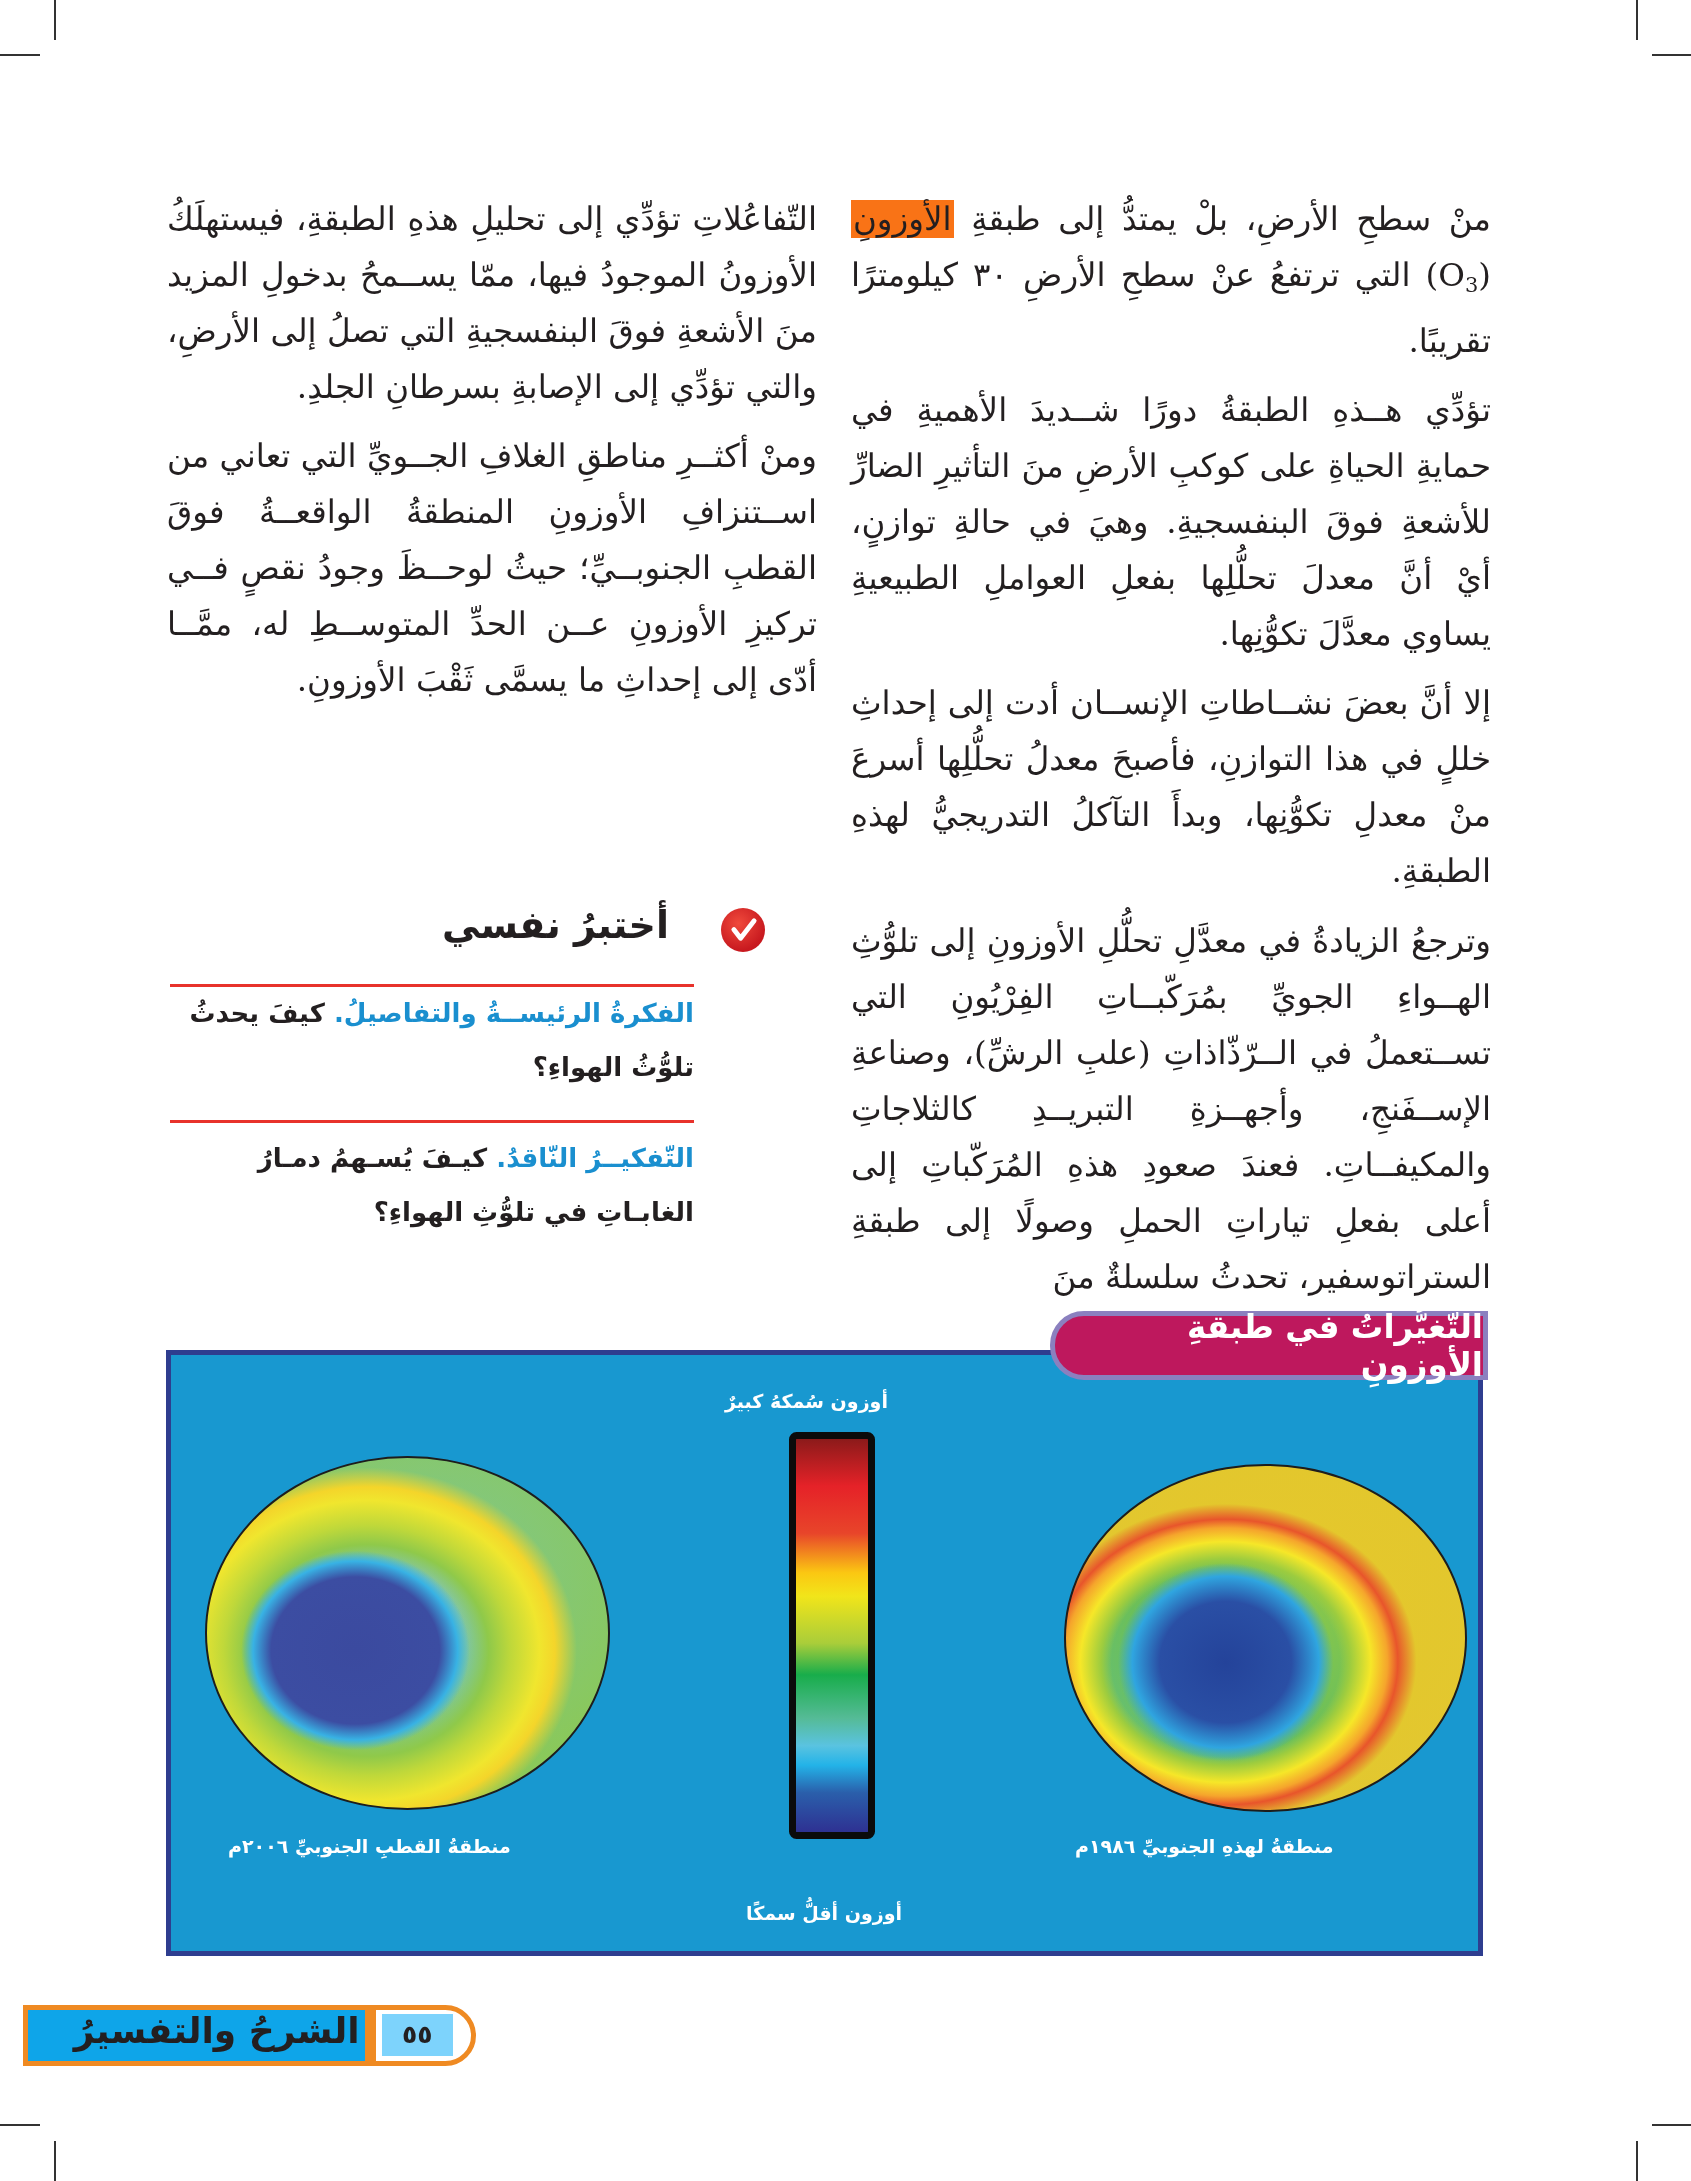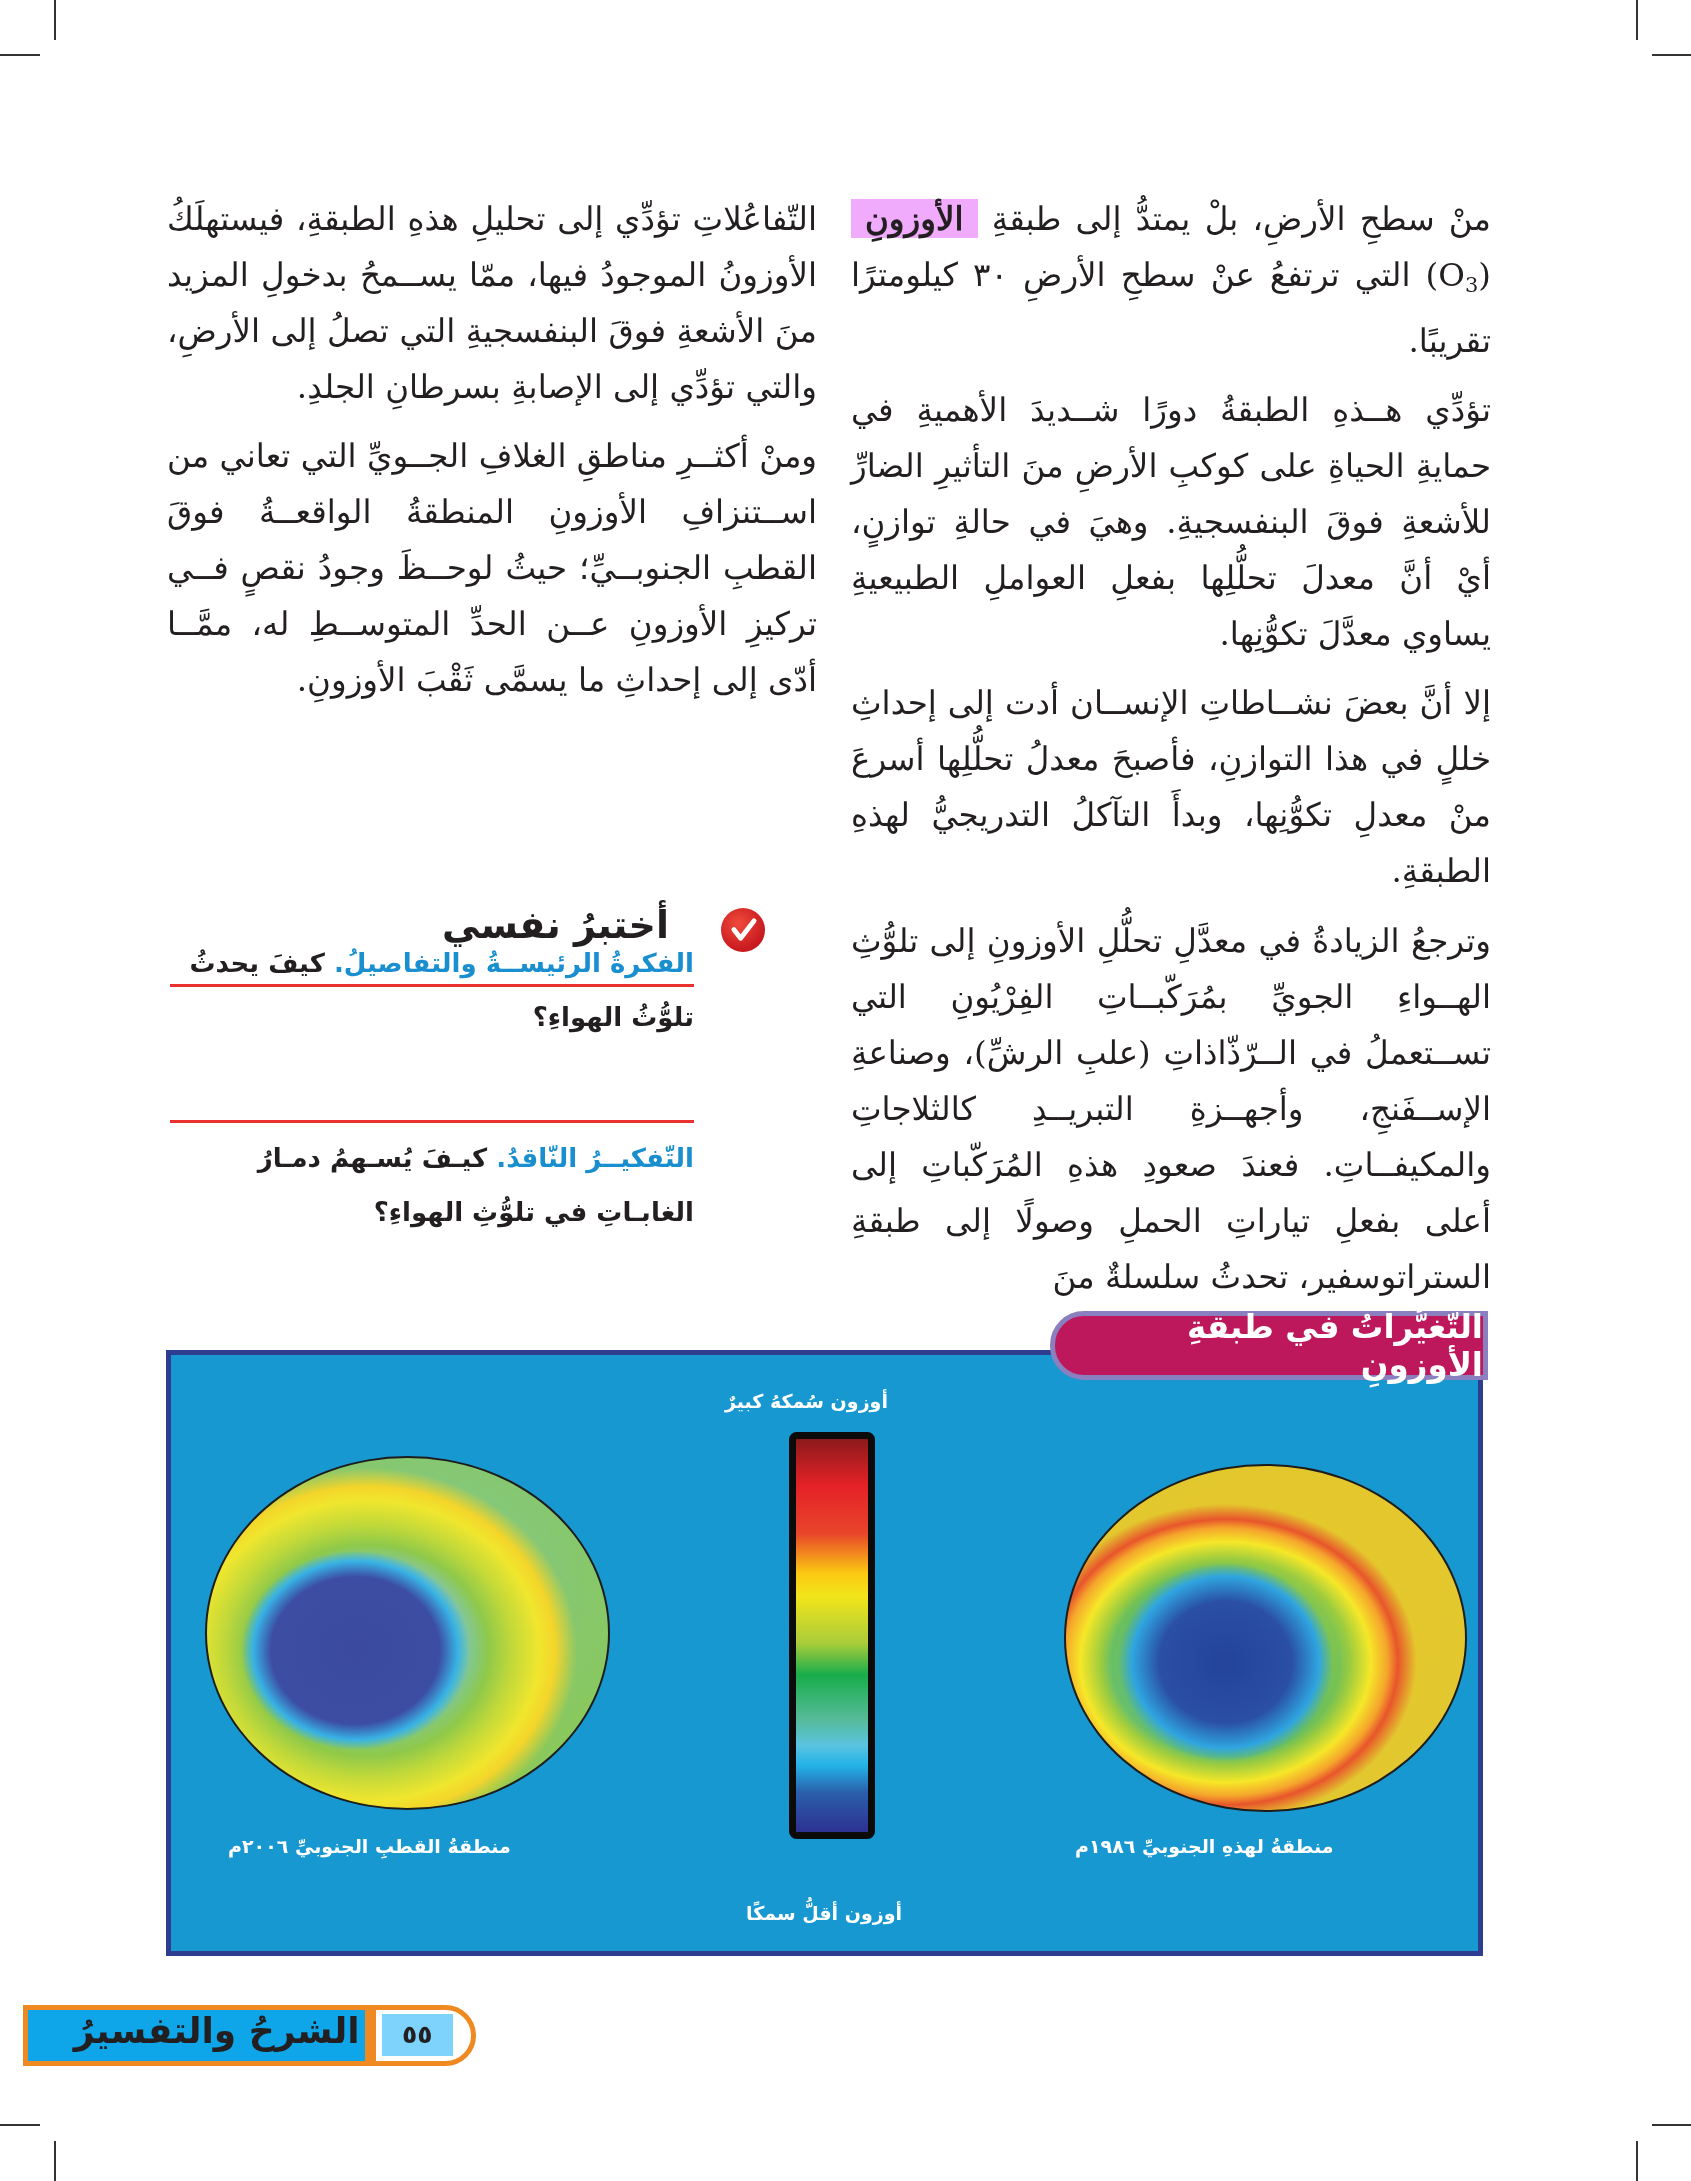--- a/index.html
+++ b/index.html
@@ -1,21 +1,21 @@
 <!DOCTYPE html>
 <html><head>
 <meta charset="utf-8">
 <style>
   html, body { margin: 0; padding: 0; background: #ffffff; }
   body { width: 1692px; height: 2181px; position: relative; overflow: hidden;
          font-family: "DejaVu Serif", "Liberation Serif", serif; color: #231f20; }
   .crop { position: absolute; background: #333; }
   .col { position: absolute; direction: rtl; text-align: justify; text-align-last: right; }
   .col p { margin: 0 0 13.4px 0; font-size: 32.5px; line-height: 56px; }
-  .hl { background: #f0abfc; font-weight: bold; padding: 0 14px; }
+  .hl { background: #f97316; font-weight: normal; padding: 0 2px; }
   .sub { font-size: 21px; vertical-align: -5.7px; }
   
   .check-title { position: absolute; direction: rtl; font-family: "DejaVu Sans", sans-serif;
                  font-weight: bold; font-size: 38px; }
   .check-icon { position: absolute; width: 44px; height: 44px; border-radius: 50%;
                 background: radial-gradient(circle at 40% 35%, #f04a3c, #c8191f 70%); }
   .check-icon svg { position: absolute; left: 7.6px; top: 7.6px; }
   .red-rule { position: absolute; height: 2.9px; background: #e8322b; }
   .q { position: absolute; direction: rtl; text-align: right; font-family: "DejaVu Sans", sans-serif;
        font-weight: bold; font-size: 26px; line-height: 54px; }
@@ -76,21 +76,21 @@
   <p>ومنْ أكثــرِ مناطقِ الغلافِ الجــويِّ التي تعاني من اســتنزافِ الأوزونِ المنطقةُ الواقعــةُ فوقَ القطبِ الجنوبــيِّ؛ حيثُ لوحــظَ وجودُ نقصٍ فــي تركيزِ الأوزونِ عــن الحدِّ المتوســطِ له، ممَّــا أدّى إلى إحداثِ ما يسمَّى ثَقْبَ الأوزونِ.</p>
 </div>
 
 <div class="check-icon" style="left:721px;top:908px;">
   <svg width="29" height="29" viewBox="0 0 30 30">
       <path d="M5 14 L12 23 L26 5" fill="none" stroke="#fff" stroke-width="5" stroke-linecap="round" stroke-linejoin="round"></path>
     </svg>
 </div>
 <div class="check-title" style="right:1023px;top:903px;">أختبرُ نفسي</div>
 <div class="red-rule" style="left:170px;top:984px;width:524px;"></div>
-<div class="q" style="left:170px;top:936px;width:524px;">
+<div class="q" style="left:170px;top:986px;width:524px;">
   <span class="lead">الفكرةُ الرئيســةُ والتفاصيلُ.</span><span> كيفَ يحدثُ تلوُّثُ الهواءِ؟</span>
 </div>
 <div class="red-rule" style="left:170px;top:1120px;width:524px;"></div>
 <div class="q" style="left:170px;top:1131px;width:524px;">
   <span class="lead">التّفكيــرُ النّاقدُ.</span><span> كيـفَ يُسـهمُ دمـارُ الغابـاتِ في تلوُّثِ الهواءِ؟</span>
 </div>
 
 <div class="figure"></div>
 <div class="fig-tab">التّغيُّراتُ في طبقةِ الأوزونِ</div>
 

